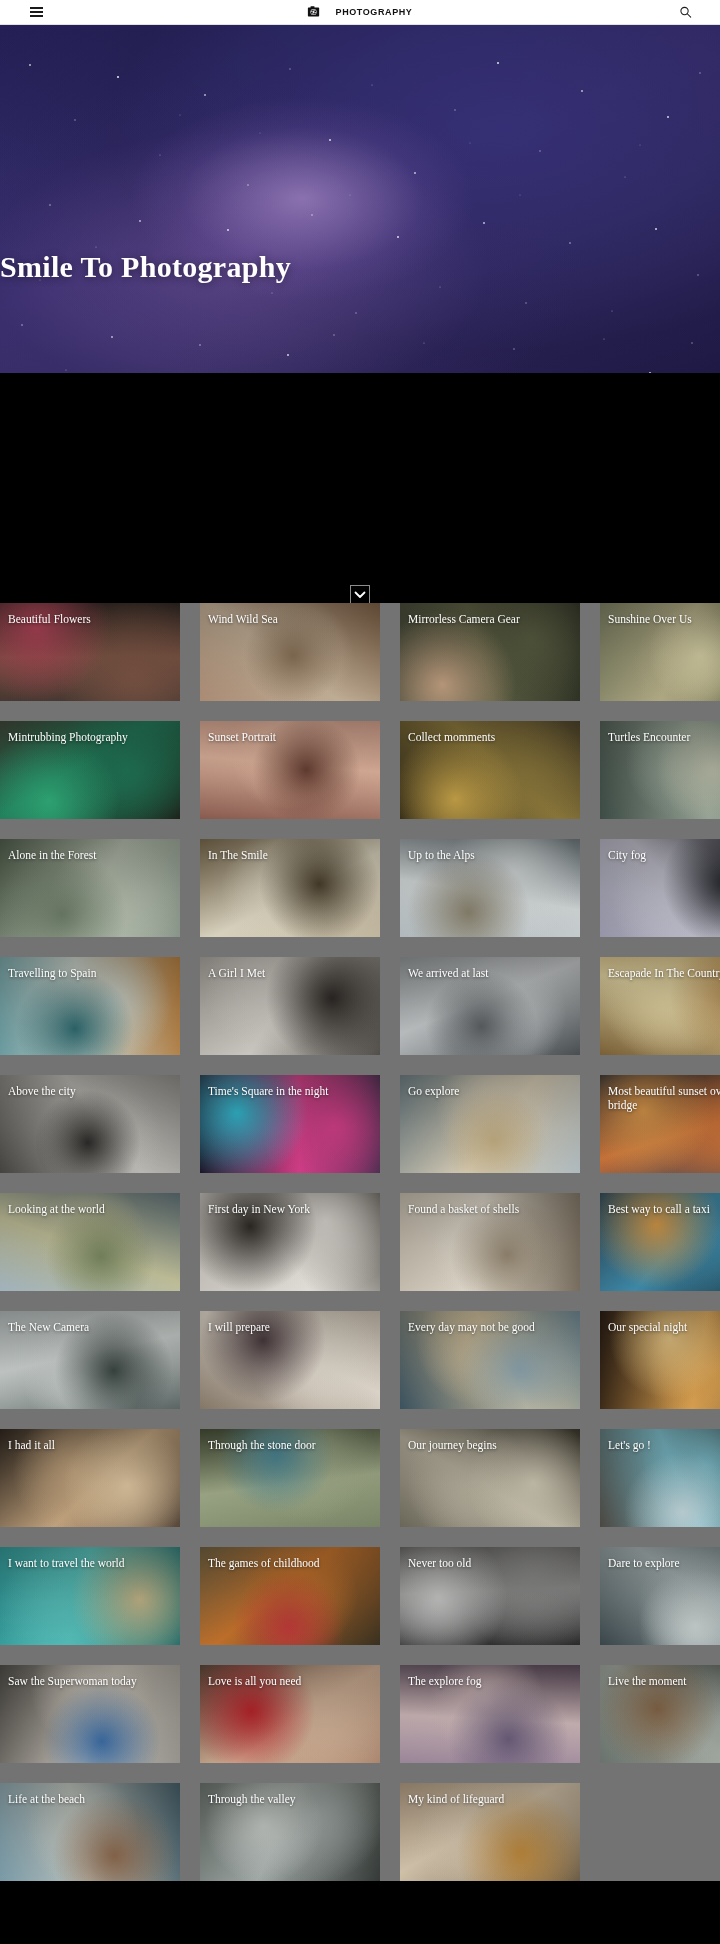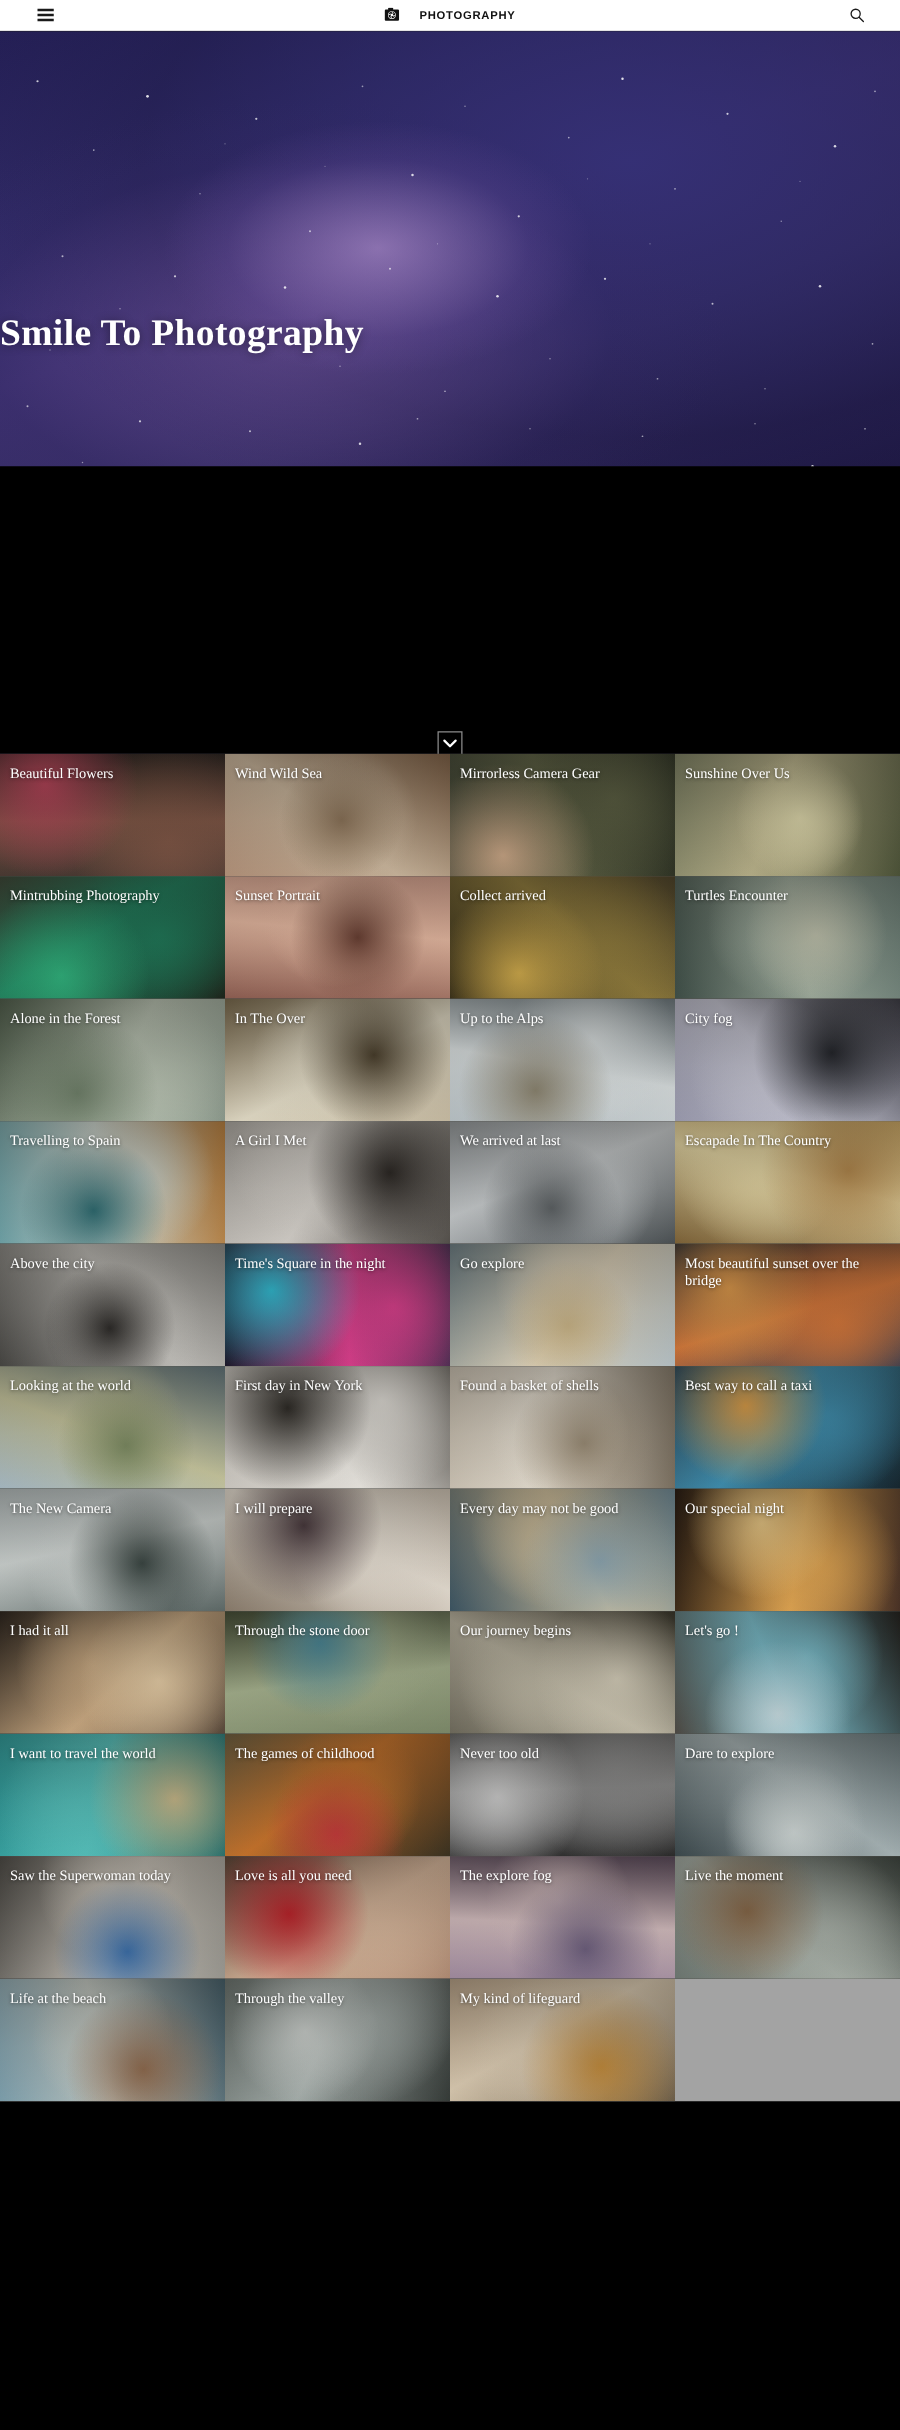--- a/index.html
+++ b/index.html
@@ -128,21 +128,22 @@
     cursor: pointer;
     z-index: 5;
   }
   .scroll-btn svg { display: block; }
 
   
   .gallery {
     width: 720px;
     display: grid;
     grid-template-columns: repeat(4, 180px);
-    background: #a3a3a3;
+    background: #737373;
+    gap: 20px;
   }
   .tile {
     position: relative;
     width: 180px;
     height: 98px;
     overflow: hidden;
     cursor: pointer;
     background: #3a3a35;
   }
   .tile .photo {
@@ -312,36 +313,36 @@
       <div class="caption">Mintrubbing Photography</div>
     </div>
     <div class="tile">
       <div class="photo" style="background: radial-gradient(circle at 59% 50%, rgb(107, 64, 52) 0%, rgba(0, 0, 0, 0) 46%), radial-gradient(circle at 49% 30%, rgb(239, 192, 168) 0%, rgba(0, 0, 0, 0) 52%), linear-gradient(185deg, rgb(215, 163, 144) 0%, rgb(239, 192, 168) 45%, rgb(142, 94, 82) 100%);"></div>
       <div class="veil"></div>
       <div class="caption">Sunset Portrait</div>
     </div>
     <div class="tile">
       <div class="photo" style="background: radial-gradient(circle at 30.8% 79%, rgb(202, 166, 74) 0%, rgba(0, 0, 0, 0) 46%), radial-gradient(circle at 67.8% 58%, rgb(142, 122, 60) 0%, rgba(0, 0, 0, 0) 52%), linear-gradient(222deg, rgb(75, 65, 40) 0%, rgb(142, 122, 60) 45%, rgb(36, 31, 18) 100%);"></div>
       <div class="veil"></div>
-      <div class="caption">Collect arrived</div>
+      <div class="caption">Collect momments</div>
     </div>
     <div class="tile">
       <div class="photo" style="background: radial-gradient(circle at 62.6% 48%, rgb(192, 195, 174) 0%, rgba(0, 0, 0, 0) 46%), radial-gradient(circle at 46.6% 41%, rgb(154, 168, 154) 0%, rgba(0, 0, 0, 0) 52%), linear-gradient(259deg, rgb(108, 127, 119) 0%, rgb(154, 168, 154) 45%, rgb(63, 79, 72) 100%);"></div>
       <div class="veil"></div>
       <div class="caption">Turtles Encounter</div>
     </div>
     <div class="tile">
       <div class="photo" style="background: radial-gradient(circle at 34.4% 77%, rgb(109, 126, 104) 0%, rgba(0, 0, 0, 0) 46%), radial-gradient(circle at 65.4% 69%, rgb(185, 195, 179) 0%, rgba(0, 0, 0, 0) 52%), linear-gradient(296deg, rgb(140, 154, 141) 0%, rgb(185, 195, 179) 45%, rgb(78, 93, 75) 100%);"></div>
       <div class="veil"></div>
       <div class="caption">Alone in the Forest</div>
     </div>
     <div class="tile">
       <div class="photo" style="background: radial-gradient(circle at 66.2% 46%, rgb(74, 63, 44) 0%, rgba(0, 0, 0, 0) 46%), radial-gradient(circle at 44.2% 52%, rgb(227, 220, 199) 0%, rgba(0, 0, 0, 0) 52%), linear-gradient(333deg, rgb(201, 189, 164) 0%, rgb(227, 220, 199) 45%, rgb(122, 106, 77) 100%);"></div>
       <div class="veil"></div>
-      <div class="caption">In The Over</div>
+      <div class="caption">In The Smile</div>
     </div>
     <div class="tile">
       <div class="photo" style="background: radial-gradient(circle at 38% 75%, rgb(139, 132, 112) 0%, rgba(0, 0, 0, 0) 46%), radial-gradient(circle at 63% 35%, rgb(221, 227, 228) 0%, rgba(0, 0, 0, 0) 52%), linear-gradient(10deg, rgb(185, 194, 198) 0%, rgb(221, 227, 228) 45%, rgb(110, 122, 128) 100%);"></div>
       <div class="veil"></div>
       <div class="caption">Up to the Alps</div>
     </div>
     <div class="tile">
       <div class="photo" style="background: radial-gradient(circle at 69.8% 44%, rgb(34, 36, 42) 0%, rgba(0, 0, 0, 0) 46%), radial-gradient(circle at 41.8% 63%, rgb(196, 196, 210) 0%, rgba(0, 0, 0, 0) 52%), linear-gradient(47deg, rgb(156, 156, 176) 0%, rgb(196, 196, 210) 45%, rgb(58, 58, 68) 100%);"></div>
       <div class="veil"></div>
       <div class="caption">City fog</div>

